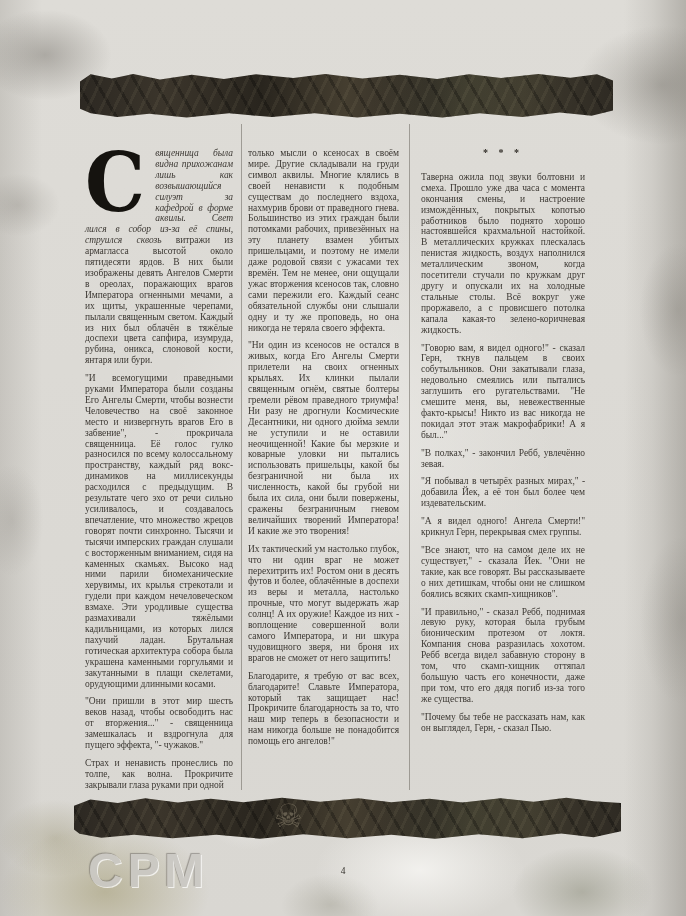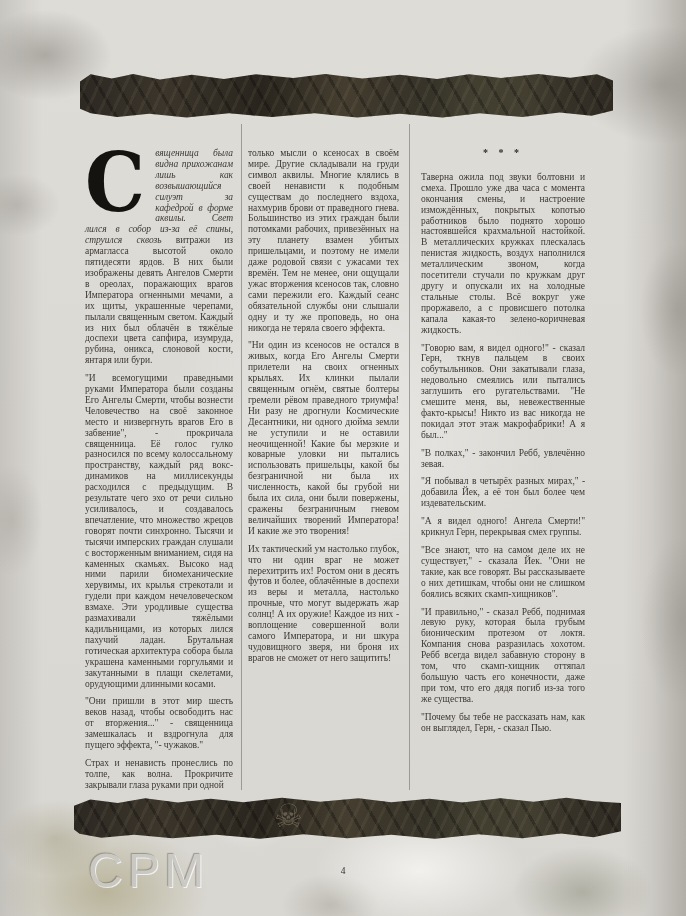--- a/index.html
+++ b/index.html
@@ -61,21 +61,21 @@
     font-size:82px; line-height:64px; height:62px; color:#15130f;
     margin:2px 5px 2px 0; transform:scaleX(.92); transform-origin:left;
   }
   .lead-italic { font-style:italic; }
   .separator { text-align:center; font-weight:bold; letter-spacing:4px;
     color:#2f2b26; margin:0 0 13px 0; font-size:10px; }
   .page-number { position:absolute; left:0; top:866px; width:686px;
     text-align:center; font-size:9.5px; color:#33302b; }
   .watermark {
     position:absolute; left:88px; top:843px; font-family:"Liberation Sans",sans-serif;
-    font-weight:normal; font-size:48px; letter-spacing:5px; color:#cbc9c4; opacity:.92;
+    font-weight:bold; font-size:48px; letter-spacing:5px; color:#cbc9c4; opacity:.92;
     text-shadow:1px 1px 0 rgba(255,255,255,.8), -1px -1px 1px rgba(98,95,89,.55);
   }
 </style>
 </head>
 <body>
 
 <div class="page">
 
   <div class="band band-top"></div>
 
@@ -87,20 +87,21 @@
       <span>витражи из армагласса высотой около пятидесяти ярдов. В них были изображены девять Ангелов Смерти в ореолах, поражающих врагов Императора огненными мечами, а их щиты, украшенные черепами, пылали священным светом. Каждый из них был облачён в тяжёлые доспехи цвета сапфира, изумруда, рубина, оникса, слоновой кости, янтаря или бури.</span></p>
     <p>"И всемогущими праведными руками Императора были созданы Его Ангелы Смерти, чтобы вознести Человечество на своё законное место и низвергнуть врагов Его в забвение", - прокричала священница. Её голос гулко разносился по всему колоссальному пространству, каждый ряд вокс-динамиков на миллисекунды расходился с предыдущим. В результате чего эхо от речи сильно усиливалось, и создавалось впечатление, что множество жрецов говорят почти синхронно. Тысячи и тысячи имперских граждан слушали с восторженным вниманием, сидя на каменных скамьях. Высоко над ними парили биомеханические херувимы, их крылья стрекотали и гудели при каждом нечеловеческом взмахе. Эти уродливые существа размахивали тяжёлыми кадильницами, из которых лился пахучий ладан. Брутальная готическая архитектура собора была украшена каменными горгульями и закутанными в плащи скелетами, орудующими длинными косами.</p>
     <p>"Они пришли в этот мир шесть веков назад, чтобы освободить нас от вторжения..." - священница замешкалась и вздрогнула для пущего эффекта, "- чужаков."</p>
     <p>Страх и ненависть пронеслись по толпе, как волна. Прокричите закрывали глаза руками при одной</p>
   </div>
 
   <div class="col c2">
     <p>только мысли о ксеносах в своём мире. Другие складывали на груди символ аквилы. Многие клялись в своей ненависти к подобным существам до последнего вздоха, нахмурив брови от праведного гнева. Большинство из этих граждан были потомками рабочих, привезённых на эту планету взамен убитых пришельцами, и поэтому не имели даже родовой связи с ужасами тех времён. Тем не менее, они ощущали ужас вторжения ксеносов так, словно сами пережили его. Каждый сеанс обязательной службы они слышали одну и ту же проповедь, но она никогда не теряла своего эффекта.</p>
     <p>"Ни один из ксеносов не остался в живых, когда Его Ангелы Смерти прилетели на своих огненных крыльях. Их клинки пылали священным огнём, святые болтеры гремели рёвом праведного триумфа! Ни разу не дрогнули Космические Десантники, ни одного дюйма земли не уступили и не оставили неочищенной! Какие бы мерзкие и коварные уловки ни пытались использовать пришельцы, какой бы безграничной ни была их численность, какой бы грубой ни была их сила, они были повержены, сражены безграничным гневом величайших творений Императора! И какие же это творения!</p>
     <p>Их тактический ум настолько глубок, что ни один враг не может перехитрить их! Ростом они в десять футов и более, облачённые в доспехи из веры и металла, настолько прочные, что могут выдержать жар солнц! А их оружие! Каждое из них - воплощение совершенной воли самого Императора, и ни шкура чудовищного зверя, ни броня их врагов не сможет от него защитить!</p>
+    <p>Благодарите, я требую от вас всех, благодарите! Славьте Императора, который так защищает нас! Прокричите благодарность за то, что наш мир теперь в безопасности и нам никогда больше не понадобится помощь его ангелов!"</p>
   </div>
 
   <div class="col c3">
     <div class="separator">* * *</div>
     <p>Таверна ожила под звуки болтовни и смеха. Прошло уже два часа с момента окончания смены, и настроение измождённых, покрытых копотью работников было поднято хорошо настоявшейся крахмальной настойкой. В металлических кружках плескалась пенистая жидкость, воздух наполнился металлическим звоном, когда посетители стучали по кружкам друг другу и опускали их на холодные стальные столы. Всё вокруг уже проржавело, а с провисшего потолка капала какая-то зелено-коричневая жидкость.</p>
     <p>"Говорю вам, я видел одного!" - сказал Герн, ткнув пальцем в своих собутыльников. Они закатывали глаза, недовольно смеялись или пытались заглушить его ругательствами. "Не смешите меня, вы, невежественные факто-крысы! Никто из вас никогда не покидал этот этаж макрофабрики! А я был..."</p>
     <p>"В полках," - закончил Ребб, увлечённо зевая.</p>
     <p>"Я побывал в четырёх разных мирах," - добавила Йек, а её тон был более чем издевательским.</p>
     <p>"А я видел одного! Ангела Смерти!" крикнул Герн, перекрывая смех группы.</p>
     <p>"Все знают, что на самом деле их не существует," - сказала Йек. "Они не такие, как все говорят. Вы рассказываете о них детишкам, чтобы они не слишком боялись всяких скамп-хищников".</p>

